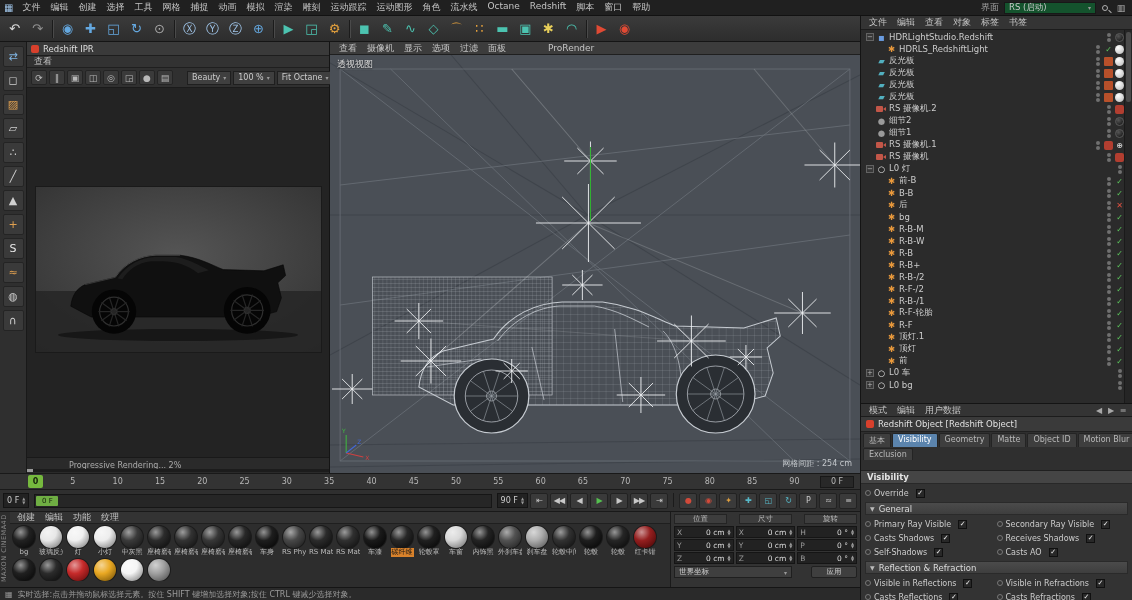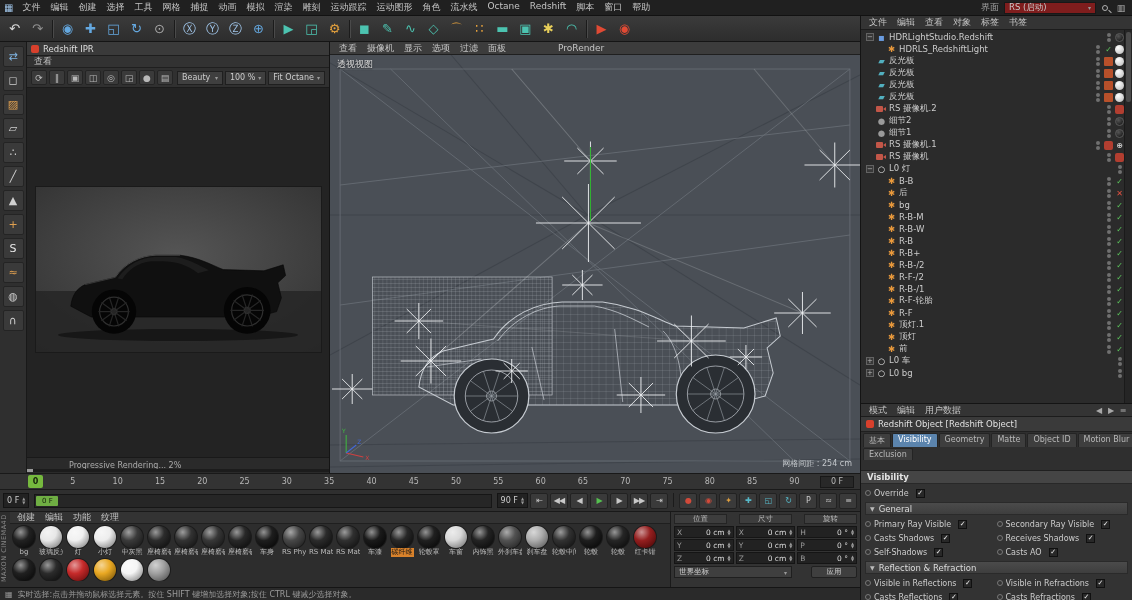--- a/index.html
+++ b/index.html
@@ -6,21 +6,21 @@
 html,body{width:1132px;height:600px;overflow:hidden}
 body{position:relative;background:#2b2b2b;font-family:"DejaVu Sans","Liberation Sans",sans-serif;font-size:9px;color:#c8c8c8}
 
 
 .menubar{display:flex;align-items:center;height:16px;background:#202020;border-bottom:1px solid #121212;padding:0 4px;gap:2px}
 .appicon{color:#9fc4e8;font-size:10px;margin-right:2px}
 .menus{display:flex}
 .mi{padding:0 5px;color:#c4c4c4;font-size:9px;white-space:nowrap}
 .mspacer{flex:1}
 .iface-label{color:#a0a0a0;margin-right:3px}
-.iface-dd{display:flex;align-items:center;background:#7f1d1d;border:1px solid #181818;padding:0 4px;height:12px;width:92px;justify-content:space-between;font-size:8.5px}
+.iface-dd{display:flex;align-items:center;background:#14532d;border:1px solid #181818;padding:0 4px;height:12px;width:92px;justify-content:space-between;font-size:8.5px}
 .caret{font-size:6px;color:#999;margin-left:3px}
 .mb-icon{width:14px;height:12px;display:flex;align-items:center;justify-content:center;color:#b0b0b0;font-size:9px}
 .mag{width:6px;height:6px;border:1px solid #b0b0b0;border-radius:50%;position:relative}
 .mag::after{content:"";position:absolute;left:5px;top:5px;width:4px;height:1px;background:#b0b0b0;transform:rotate(45deg)}
 
 
 .toolbar{display:flex;align-items:center;height:26px;background:linear-gradient(#3b3b3b,#2d2d2d);border-bottom:1px solid #151515;padding:0 3px}
 .titem{display:contents}
 .tbtn{width:23px;height:22px;display:flex;align-items:center;justify-content:center;font-size:13px;border-radius:2px;color:#c8c8c8}
 .tsep{width:1px;height:18px;background:#1b1b1b;margin:0 3px;box-shadow:1px 0 0 #4a4a4a}
@@ -37,35 +37,35 @@
 
 
 .ipr{width:303px;display:flex;flex-direction:column;background:#262626;border-right:1px solid #141414}
 .ipr-title{height:14px;background:#3a3a3a;display:flex;align-items:center;padding:0 4px;gap:4px;border-bottom:1px solid #1d1d1d;font-size:8.5px;color:#ddd}
 .rs-dot{width:8px;height:8px;border-radius:2px;background:#d8402c;flex:none}
 .ipr-menu{height:12px;display:flex;align-items:center;padding:0 2px;background:#323232;border-bottom:1px solid #1f1f1f}
 .ipr-tools{height:20px;display:flex;align-items:center;gap:2px;padding:0 4px;background:#303030;border-bottom:1px solid #1b1b1b}
 .ipr-ibtns{display:flex;gap:2px}
 .ipr-ibtn{width:16px;height:15px;font-size:9px;display:flex;align-items:center;justify-content:center;color:#b8b8b8;background:#3a3a3a;border:1px solid #242424;border-radius:2px}
 .dd{display:flex;align-items:center;justify-content:space-between;background:#3f3f3f;border:1px solid #1f1f1f;height:14px;padding:0 4px;font-size:8px;color:#ccc;white-space:nowrap}
-.dd-pass{width:70px;margin-left:2px}
+.dd-pass{width:70px;margin-left:12px}
 .dd-zoom{width:46px}
 .dd-fit{width:66px}
 .ipr-view{flex:1;position:relative;background:#232323;overflow:hidden}
 .ipr-img{position:absolute;left:9px;top:99px;width:285px;height:165px;outline:1px solid #1a1a1a}
 .ipr-progress{height:16px;background:#2a2a2a;border-top:1px solid #191919;position:relative;display:flex;align-items:center}
 .ptext{font-size:8px;color:#ababab;margin-left:42px}
 .prog-track{position:absolute;left:0;bottom:1px;height:3px;width:100%;background:#1c1c1c}
 .prog-fill{height:100%;background:#9a9a9a}
 
 
 .viewport{flex:1;display:flex;flex-direction:column;min-width:0}
 .vp-menu{height:13px;background:#3c3c3c;border-bottom:1px solid #1f1f1f;display:flex;align-items:center;padding:0 4px;font-size:8.5px;color:#c0c0c0}
 .vp-menu .menus .mi{padding:0 5px}
-.vp-pror{margin-left:42px}
+.vp-pror{margin-left:32px}
 .vp-area{flex:1;position:relative;background:#4a4f56;overflow:hidden}
 .vp-svg{position:absolute;inset:0;width:100%;height:100%}
 .vp-label{position:absolute;top:3px;left:7px;font-size:9px;color:#dcdcdc;text-shadow:0 1px 2px rgba(0,0,0,.6)}
 .vp-grid-info{position:absolute;bottom:4px;right:8px;font-size:8px;color:#c3c7cb}
 
 
 .om-menu{height:14px;display:flex;align-items:center;padding:0 3px;background:#343434;border-bottom:1px solid #1c1c1c;font-size:8.5px}
 .om-tree{height:374px;overflow:hidden;background:#2b2b2b;border-bottom:1px solid #141414;position:relative;padding:1px 8px 0 3px}
 .om-tree::after{content:"";position:absolute;right:0;top:0;width:7px;height:100%;background:#252525;border-left:1px solid #1a1a1a}
 .om-tree::before{content:"";position:absolute;right:1px;top:2px;width:5px;height:70px;background:#4a4a4a;border-radius:2px;z-index:2}
@@ -1234,20 +1234,29 @@
 
         <div class="orow">
           <span class="indent d0"></span>
           <span class="exp open"></span>
           <span class="oicon group"></span>
           <span class="oname">L0 灯</span>
           <span class="ovis"></span>
 
         </div>
 
+        <div class="orow">
+          <span class="indent d1"></span>
+          <span class="exp leaf"></span>
+          <span class="oicon light"></span>
+          <span class="oname">前-B</span>
+          <span class="ovis"></span>
+          <span class="otag check"></span>
+
+        </div>
 
         <div class="orow">
           <span class="indent d1"></span>
           <span class="exp leaf"></span>
           <span class="oicon light"></span>
           <span class="oname">B-B</span>
           <span class="ovis"></span>
           <span class="otag check"></span>
 
         </div>

